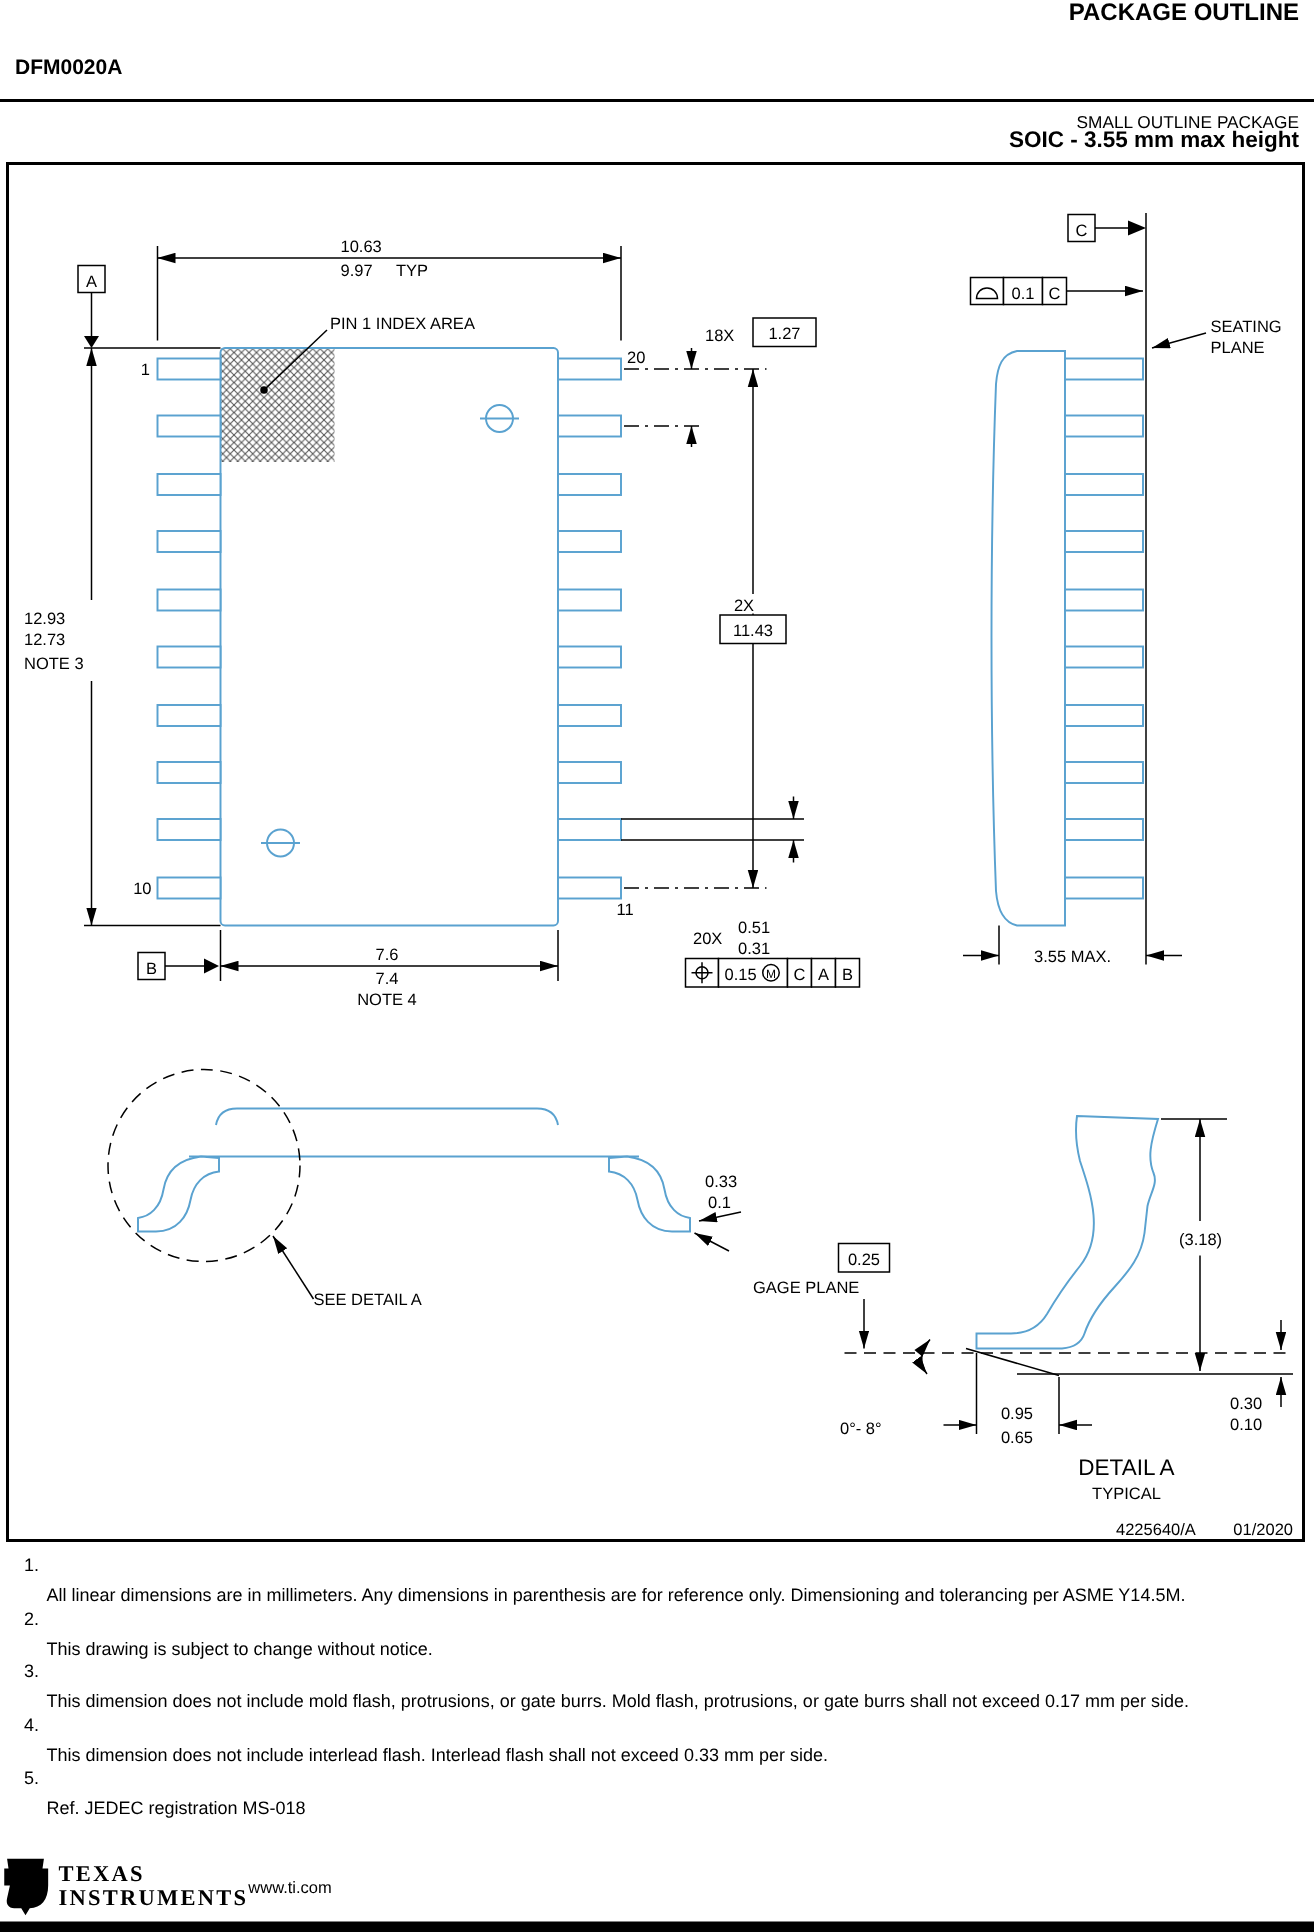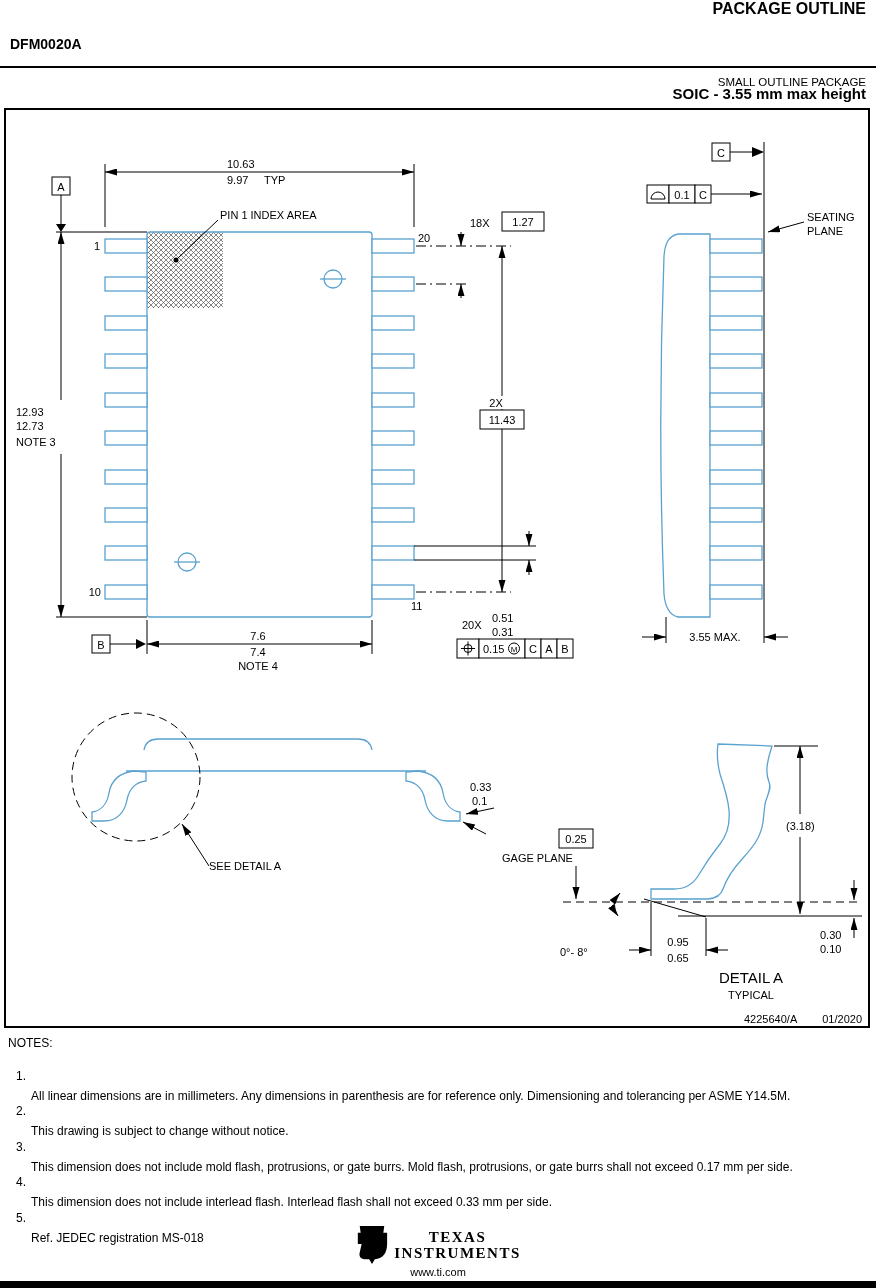--- a/index.html
+++ b/index.html
@@ -19,21 +19,21 @@
   .blk{stroke:#000;stroke-width:1;fill:none;}
   .box{fill:#fff;stroke:#000;stroke-width:1;}
   .fillb{fill:#000;stroke:none;}
   .dashdot{stroke-dasharray:10 4 2 4;}
   .dash{stroke-dasharray:8 5;}
   .notes{position:absolute;top:1036px;left:8px;width:820px;font-size:12px;line-height:15.5px;}
   .notes-h{margin-bottom:17px;}
   .note{display:flex;}
   .nn{flex:none;width:18px;text-align:right;margin-right:5px;}
   .nt{flex:1;margin-top:20px;}
-  .footer{position:absolute;left:0;right:0;bottom:10px;display:flex;flex-direction:column;align-items:center;text-align:center;}
+  .footer{position:absolute;left:0;right:0;bottom:10px;display:flex;align-items:center;}
   .brand{display:flex;align-items:center;gap:5px;}
   .brandtext{font-family:"Liberation Serif",serif;font-weight:bold;font-size:15px;letter-spacing:1.5px;line-height:16px;}
   .url{font-size:11px;margin-top:1px;}
   .bottom-bar{position:absolute;left:0;bottom:0;width:876px;height:7px;background:#000;}
 </style>
 </head>
 <body>
 
 <div class="hdr-title">PACKAGE OUTLINE</div>
 <div class="hdr-part">DFM0020A</div>
@@ -273,21 +273,20 @@
       <text x="745" y="889" text-anchor="middle">TYPICAL</text>
     </g>
   </g>
 
   <text x="738" y="913">4225640/A</text>
   <text x="856" y="913" text-anchor="end">01/2020</text>
 </svg>
 </div>
 
 <div class="notes">
-  <div class="notes-h">NOTES:</div>
   <div class="note">
     <span class="nn">1.</span>
     <span class="nt">All linear dimensions are in millimeters. Any dimensions in parenthesis are for reference only. Dimensioning and tolerancing per ASME Y14.5M.</span>
   </div>
   <div class="note">
     <span class="nn">2.</span>
     <span class="nt">This drawing is subject to change without notice.</span>
   </div>
   <div class="note">
     <span class="nn">3.</span>

